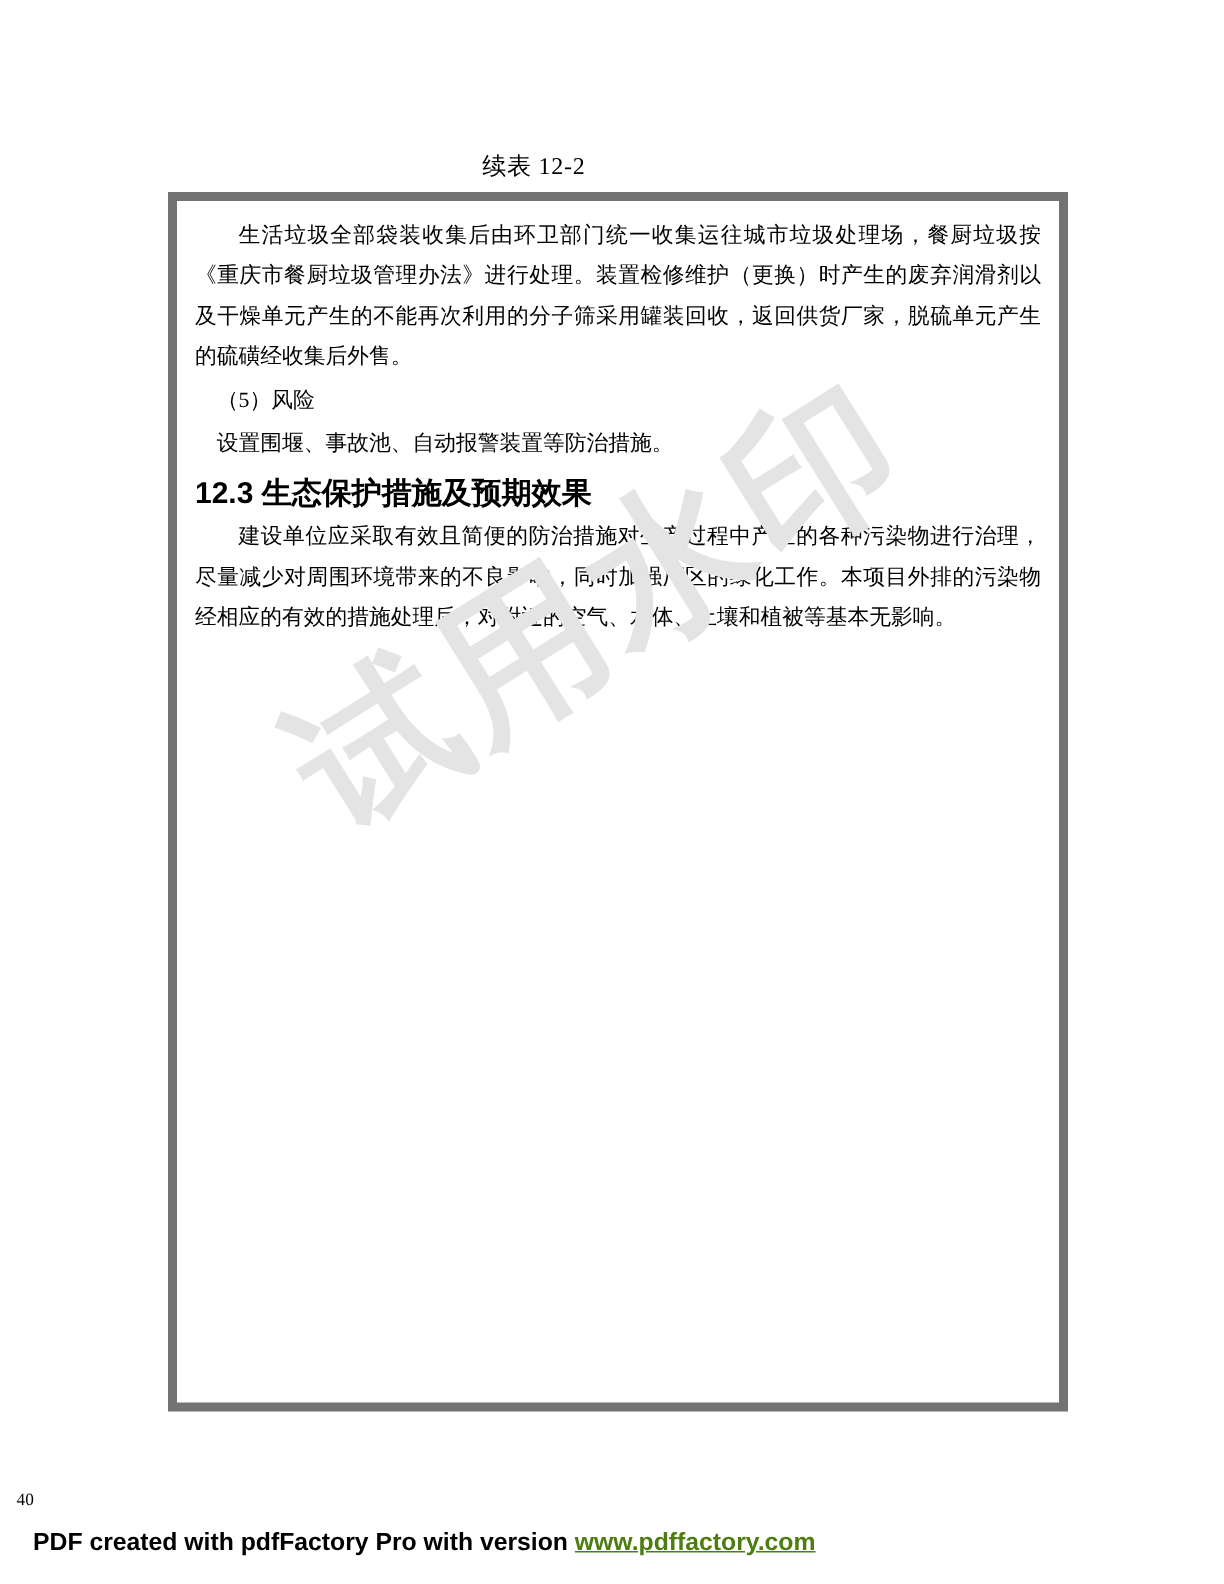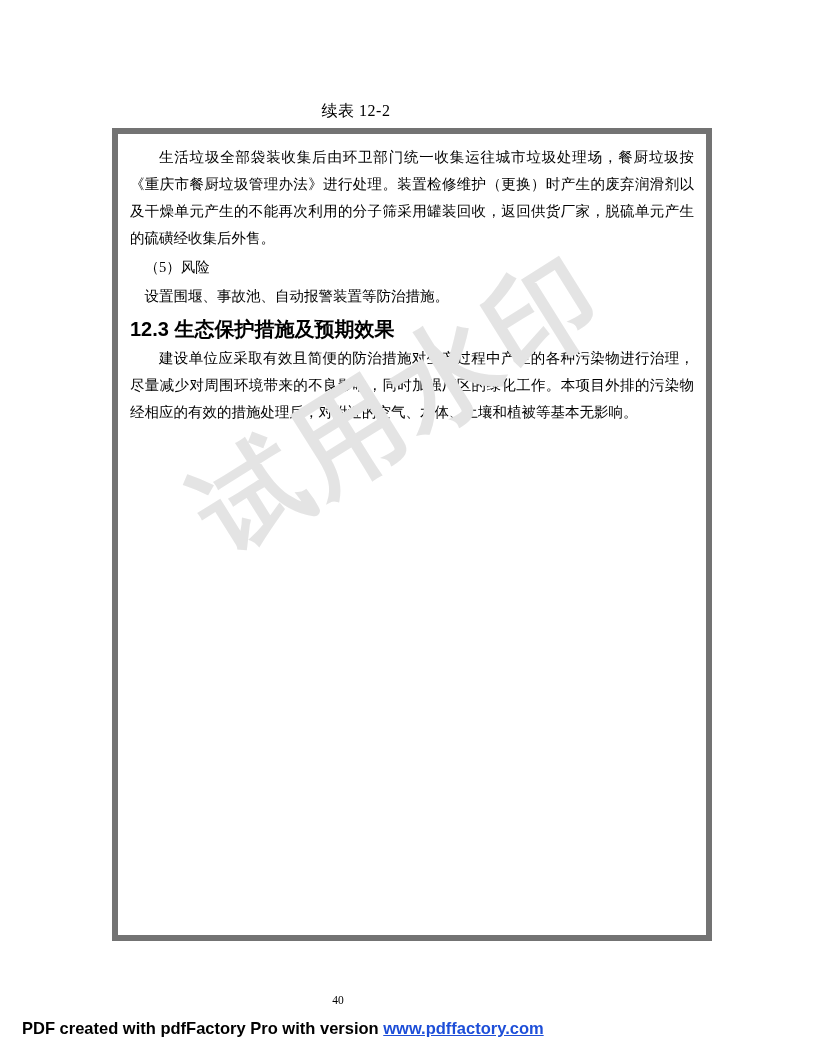--- a/index.html
+++ b/index.html
@@ -92,39 +92,38 @@
     transform: rotate(-32deg);
     transform-origin: 10% 50%;
     white-space: nowrap;
     font-family: "Liberation Serif", "DejaVu Serif", serif;
   }
 
   
   .page-number {
     position: absolute;
     top: 994px;
-    left: 0;
+    left: 11px;
     width: 676px;
-    text-align: center;
     font-size: 11.5px;
   }
 
   
   .pdf-footer {
     position: absolute;
     top: 1019px;
     left: 22px;
     font-family: "Liberation Sans", "DejaVu Sans", sans-serif;
     font-size: 16.5px;
     font-weight: bold;
     color: #000000;
     white-space: nowrap;
   }
   .pdf-footer a {
-    color: #1d4ed8;
+    color: #4d7c0f;
     text-decoration: underline;
     font-weight: bold;
   }
 </style>
 </head>
 <body>
 
 <div class="page">
 
   <div class="doc-header">续表 12-2</div>

